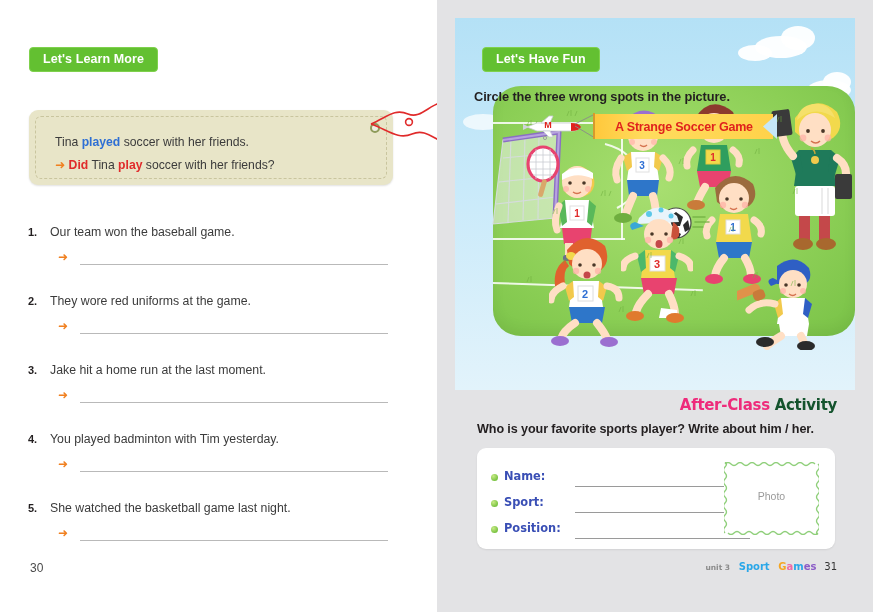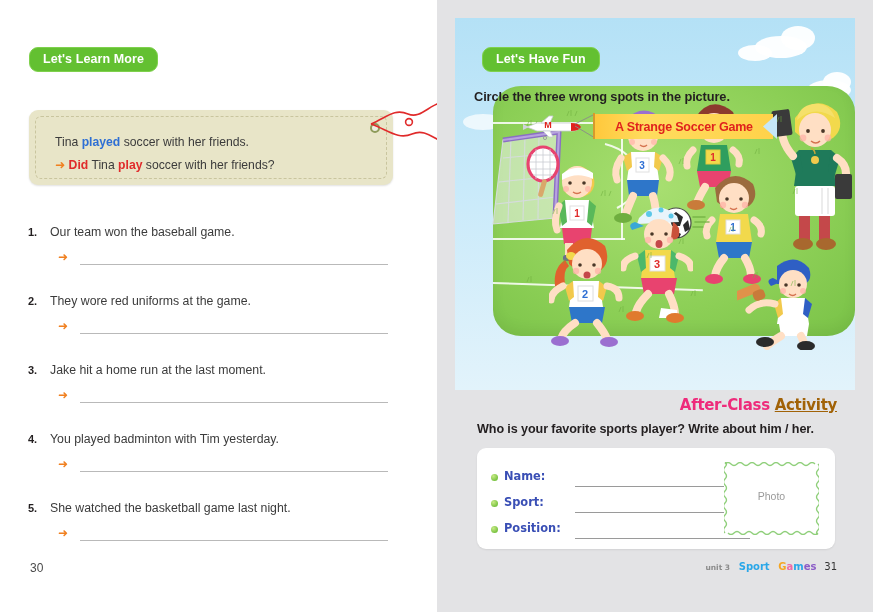--- a/index.html
+++ b/index.html
@@ -8,21 +8,21 @@
     font-family:"Liberation Sans","DejaVu Sans",sans-serif;
     -webkit-font-smoothing:antialiased;
   }
   .spread{position:relative;width:873px;height:612px;}
 
   
   .page-left{position:absolute;left:0;top:0;width:437px;height:612px;background:#fff;}
 
   .pill{
     display:inline-block;background:#63c031;color:#fff;font-weight:bold;
-    font-size:12.5px;letter-spacing:.1px;border-radius:9px;
+    font-size:12.5px;letter-spacing:.1px;border-radius:4px;
     padding:4px 13px 5px;border:1.5px solid #7fd14d;
     box-shadow:inset 0 0 0 1px #63c031;white-space:nowrap;
   }
   .pill-wrap-l{position:absolute;left:29px;top:47px;}
 
   .instruction{
     position:absolute;font-size:12.8px;font-weight:bold;color:#231f20;
     letter-spacing:-0.1px;white-space:nowrap;
   }
   .ins-l{left:30px;top:87px;}
@@ -104,21 +104,21 @@
   }
   .fline{position:absolute;background:rgba(255,255,255,.85);}
 
   
   .ac-panel{position:absolute;left:0;top:405px;width:436px;height:207px;background:#e3e3e5;}
   .ac-title{
     position:absolute;right:36px;top:396px;font-size:15px;font-weight:bold;
     font-family:"DejaVu Sans",sans-serif;letter-spacing:-0.3px;white-space:nowrap;
   }
   .ac-a{color:#ee2b7b;}
-  .ac-b{color:#a16207;text-decoration:underline;}
+  .ac-b{color:#14532d;}
   .ac-q{
     position:absolute;left:40px;top:422px;font-size:12.6px;font-weight:bold;
     color:#231f20;letter-spacing:-0.1px;white-space:nowrap;
   }
   .ac-card{
     position:absolute;left:40px;top:448px;width:358px;height:101px;
     background:#fff;border-radius:9px;box-shadow:0 1px 2px rgba(0,0,0,.08);
   }
   .ac-row{position:absolute;left:14px;height:18px;}
   .dot{

